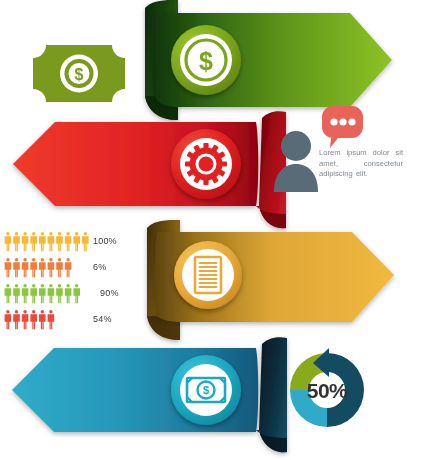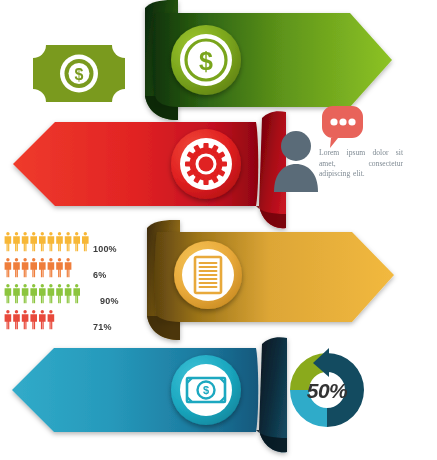--- a/index.html
+++ b/index.html
@@ -10,48 +10,46 @@
     overflow:hidden;
     position:relative;
   }
   #stage{position:absolute;left:0;top:0;width:437px;height:460px;}
   #stage svg{display:block;}
 
   .pct-label{
     position:absolute;
     font-family:"Liberation Sans", sans-serif;
     font-size:9px;
-    font-weight:bold;
+    font-weight:normal;
     color:#3d3d3d;
     letter-spacing:0.2px;
     white-space:nowrap;
-    margin-top:8px;
   }
   #lorem{
     position:absolute;
     left:319px; top:148px;
     width:84px;
-    font-family:Liberation Serif, serif;
+    font-family:Liberation Sans, sans-serif;
     font-size:7.6px;
     line-height:10.5px;
     color:#7f8a93;
     text-align:justify;
     word-spacing:1px;
   }
   #donut-label{
     position:absolute;
     left:296px; top:379px;
     width:62px;
     text-align:center;
     font-family:"Liberation Sans", sans-serif;
     font-size:21px;
     font-weight:bold;
     color:#333333;
     letter-spacing:-0.5px;
-    font-style:italic;
   }
 </style>
 </head>
 <body>
 
 <div id="stage">
   <svg width="437" height="460" viewBox="0 0 437 460" xmlns="http://www.w3.org/2000/svg">
     <defs>
       <linearGradient id="gradGreen" x1="0" y1="0" x2="1" y2="0">
         <stop offset="0%" stop-color="#10330a"></stop>
@@ -395,15 +393,15 @@
       <path d="M2,-42 L2,-13 L-14,-27 Z" fill="#134b60"></path>
     </g>
   </svg>
 </div>
 
 <div id="lorem">Lorem ipsum dolor sit amet, consectetur adipiscing elit.</div>
 
 <div class="pct-label" style="left:93px; top:236px;">100%</div>
 <div class="pct-label" style="left:93px; top:262px;">6%</div>
 <div class="pct-label" style="left:100px; top:288px;">90%</div>
-<div class="pct-label" style="left:93px; top:314px;">71%</div>
+<div class="pct-label" style="left:93px; top:314px;">54%</div>
 
 <div id="donut-label">50%</div>
 
 </body></html>

